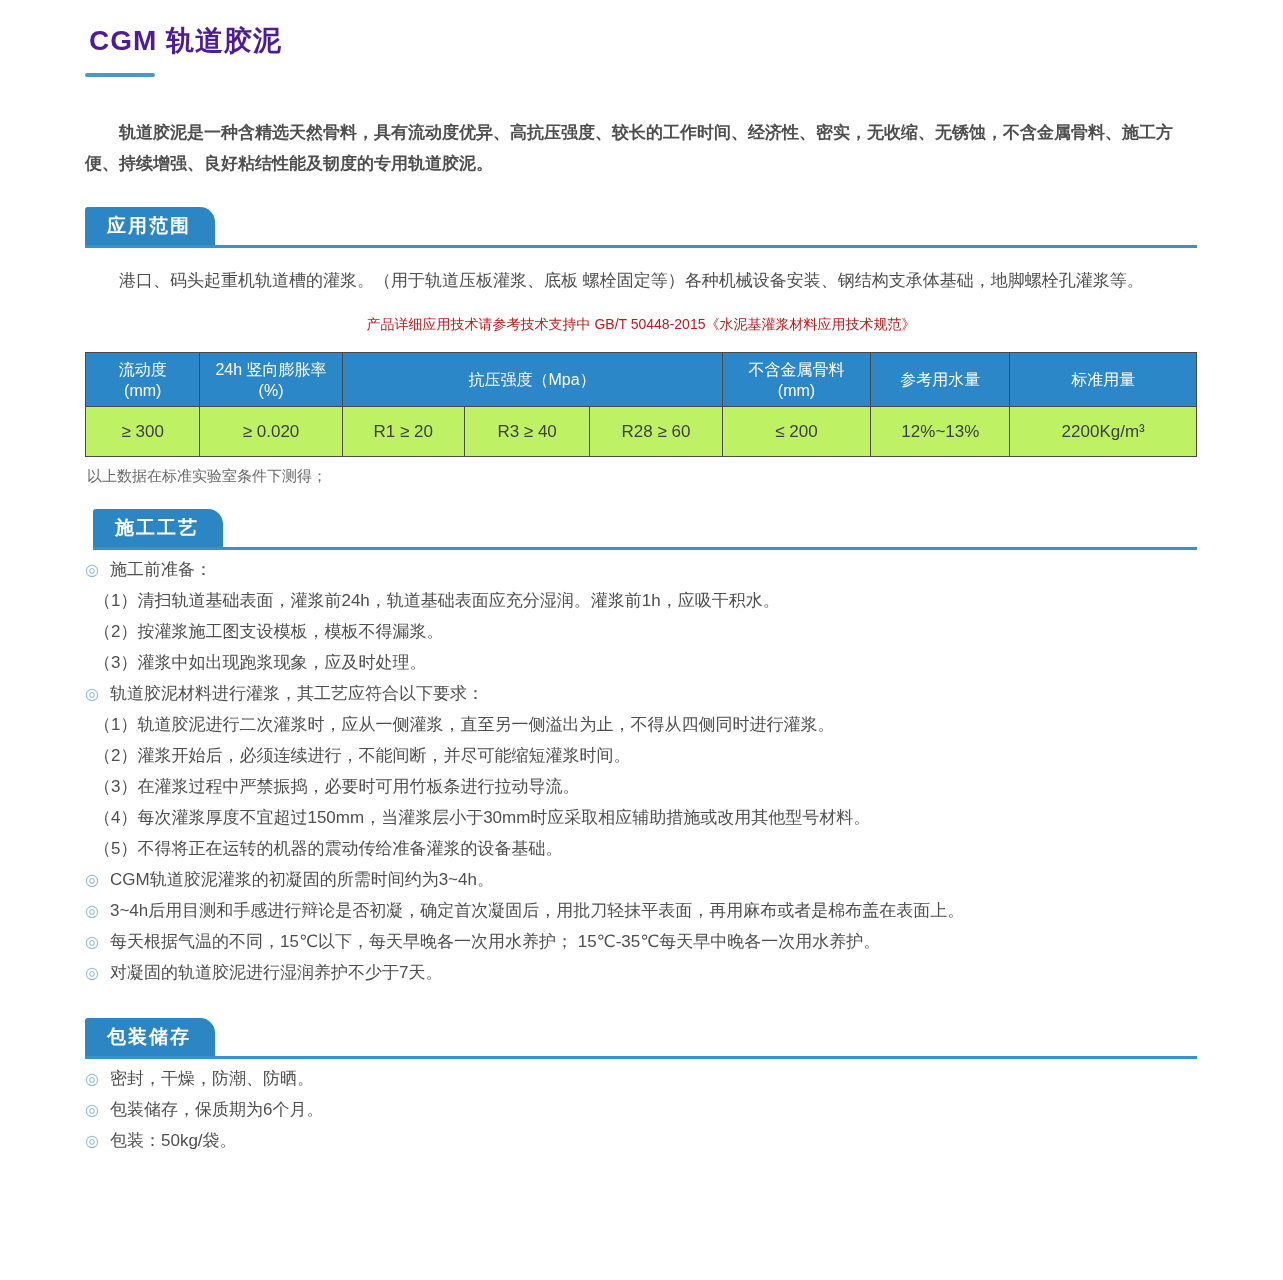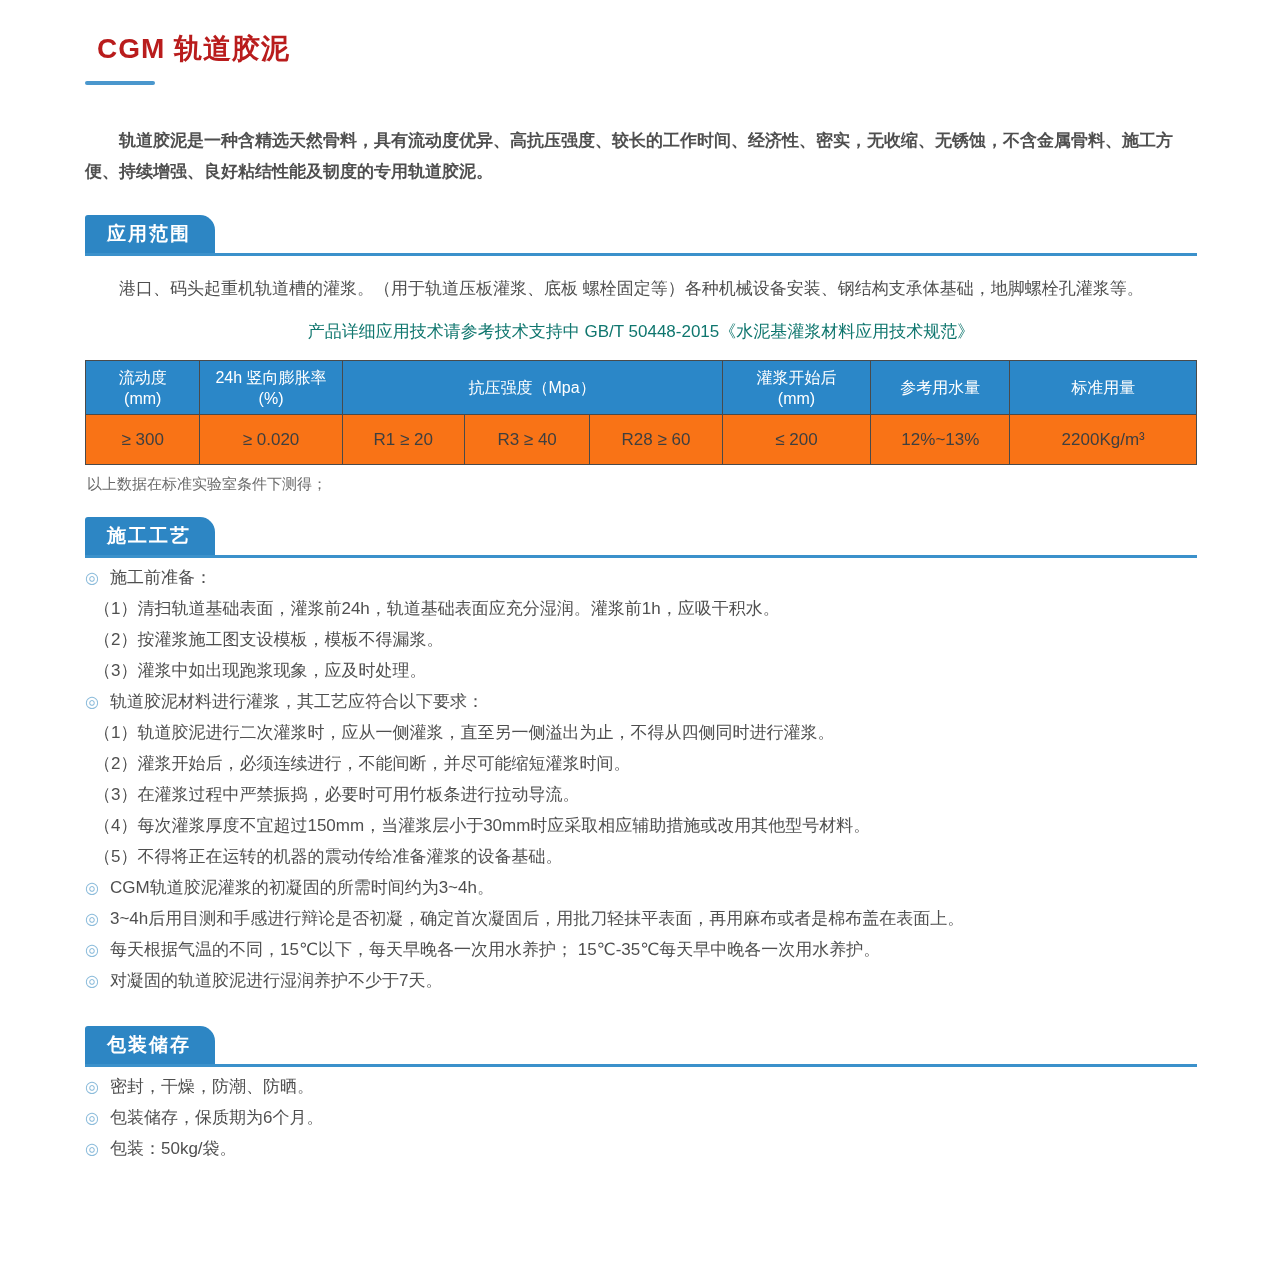--- a/index.html
+++ b/index.html
@@ -4,47 +4,47 @@
 <style>
   html,body { margin:0; padding:0; background:#fff; }
   body {
     width:1283px; height:1280px; overflow:hidden;
     font-family:"Liberation Sans","DejaVu Sans",sans-serif;
     color:#4f4f4f;
   }
   .page { box-sizing:border-box; width:1283px; padding:20px 86px 0 85px; }
 
   
-  .doc-title { margin:12px; font-size:28px; line-height:33px; font-weight:bold; color:#b91c1c; letter-spacing:1px; }
+  .doc-title { margin:4px; font-size:28px; line-height:33px; font-weight:bold; color:#4c1d95; letter-spacing:1px; }
   .title-underline { width:70px; height:4px; background:#4a97cd; margin-top:16px; border-radius:2px; }
 
   
   .intro { margin:40px 0 0 0; font-size:17px; line-height:31px; text-indent:2em; color:#4f4f4f;font-weight:bold; }
 
   
   .sec-head { border-bottom:3px solid #3b91cb; line-height:0; }
   .m-app  { margin-top:28px; }
   .m-perf { margin-top:28px; }
-  .m-proc { margin-top:22px; }
+  .m-proc { margin-top:22px;margin-left:8px; }
   .m-pack { margin-top:30px; }
   .sec-tab {
     display:inline-block; background:#2d86c4; color:#fff;
     font-size:19px; font-weight:bold; letter-spacing:2px; line-height:25px;
     padding:6px 24px 7px 22px; border-radius:3px 15px 0 0;
   }
 
   .sec-body { font-size:17px; line-height:31px; margin:17px 0 0 0; text-indent:2em; }
 
   
-  .ref-line { margin:16px 0 0 0; font-size:17px; line-height:24px; text-align:center; color:#0f766e; }
+  .ref-line { margin:16px 0 0 0; font-size:14px; line-height:24px; text-align:center; color:#b91c1c; }
   table.spec { width:100%; border-collapse:collapse; table-layout:fixed; margin-top:16px; }
   table.spec th, table.spec td { border:1px solid #4a4a4a; text-align:center; vertical-align:middle; padding:0 4px; }
   table.spec th { background:#2b87c8; color:#fff; font-weight:normal; font-size:16px; height:53px; line-height:21px; }
   table.spec th div:empty { display:none; }
-  table.spec td { background:#f97316; color:#3f3f3f; font-size:17px; height:49px; }
+  table.spec td { background:#bef264; color:#3f3f3f; font-size:17px; height:49px; }
   .tbl-note { margin:8px 0 0 2px; font-size:15px; line-height:22px; color:#6a6a6a; }
 
   
   ul.items { list-style:none; margin:4px 0 0 0; padding:0; font-size:17px; }
   ul.items li { line-height:31px; white-space:nowrap; }
   ul.items li.bullet .dot { color:#8cbcdb; font-size:16px; margin-right:11px; }
   ul.items li.sub { padding-left:9px; }
 </style>
 </head>
 <body>
@@ -85,21 +85,21 @@
           </th>
           <th>
             <div>24h 竖向膨胀率</div>
             <div>(%)</div>
           </th>
           <th colspan="3">
             <div>抗压强度（Mpa）</div>
 
           </th>
           <th>
-            <div>灌浆开始后</div>
+            <div>不含金属骨料</div>
             <div>(mm)</div>
           </th>
           <th>
             <div>参考用水量</div>
 
           </th>
           <th>
             <div>标准用量</div>
 
           </th>

